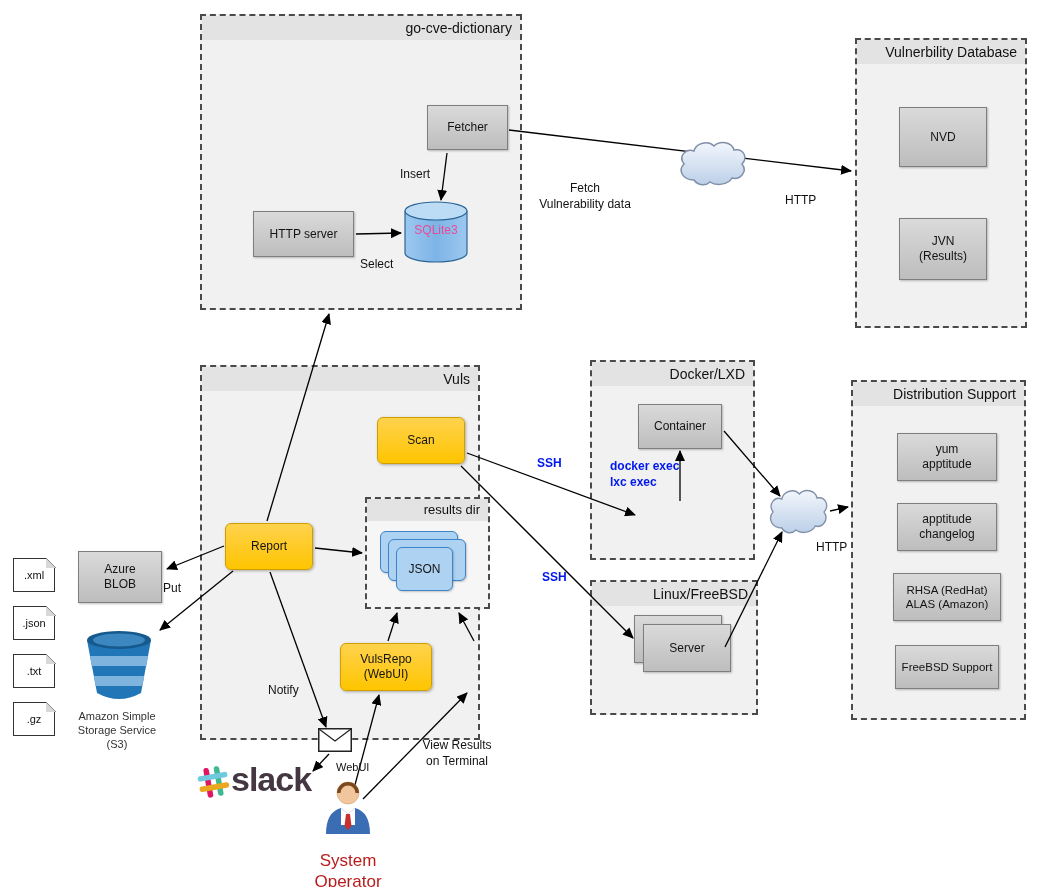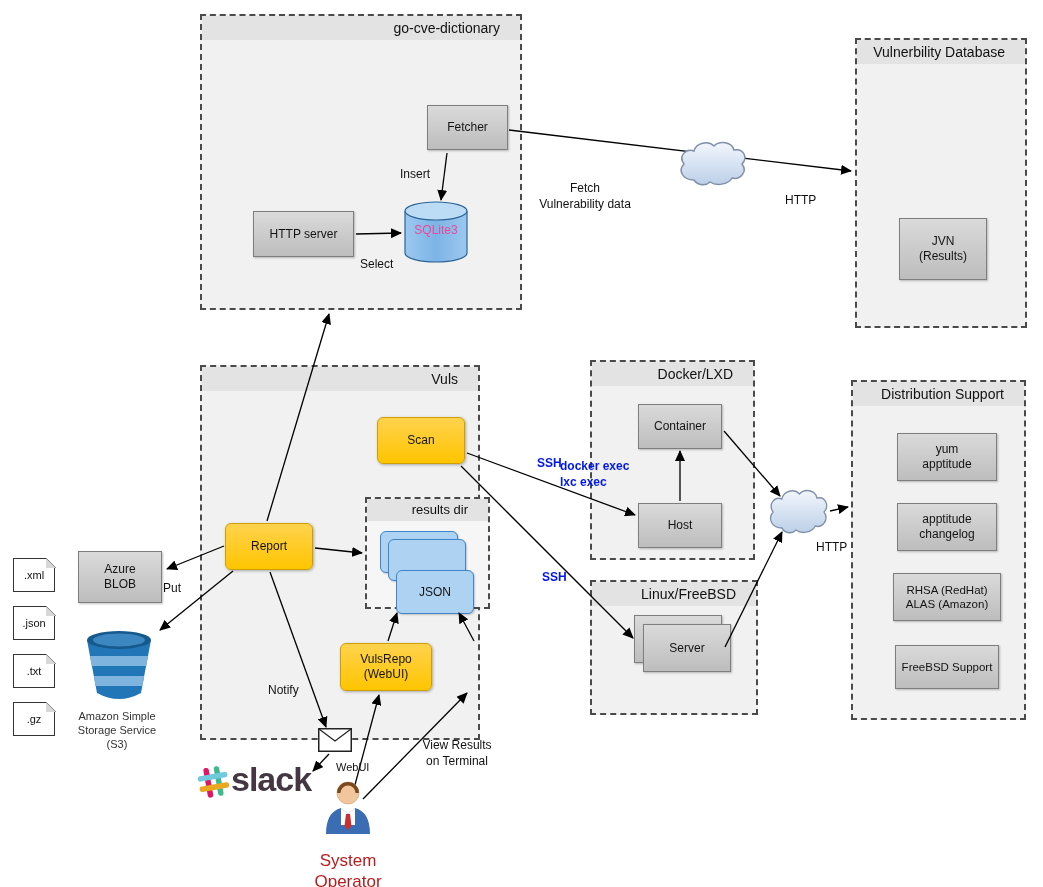--- a/index.html
+++ b/index.html
@@ -1,20 +1,20 @@
 <!DOCTYPE html>
 <html><head>
 <meta charset="utf-8">
 <style>
   html,body{margin:0;padding:0;background:#fff;}
   .canvas{position:relative;width:1043px;height:887px;background:#fff;
           font-family:"Liberation Sans", sans-serif;overflow:hidden;}
   .group{position:absolute;border:2px dashed #4a4a4a;background:#f1f1f1;z-index:1;box-sizing:border-box;}
   .group-head{position:absolute;top:0;left:0;right:0;height:24px;background:#e3e3e3;
-          text-align:right;font-size:14px;color:#111;line-height:24px;padding-right:20px;box-sizing:border-box;}
+          text-align:right;font-size:14px;color:#111;line-height:24px;padding-right:8px;box-sizing:border-box;}
   .node{position:absolute;display:flex;align-items:center;justify-content:center;text-align:center;
         font-size:12px;color:#141414;white-space:pre-line;box-sizing:border-box;z-index:2;line-height:1.25;}
   .gray{background:linear-gradient(#dadada,#bdbdbd);border:1px solid #7e7e7e;box-shadow:1px 1px 2px rgba(0,0,0,.25);}
   .yellow{background:linear-gradient(#ffd24d,#fec500);border:1px solid #cf9e00;border-radius:6px;
           box-shadow:1px 1px 3px rgba(0,0,0,.3);}
   .jsonbox{background:#aed3f2;border:1.5px solid #3d85c8;border-radius:6px;box-shadow:1px 1px 2px rgba(0,0,0,.2);}
   .small{font-size:11.5px;}
   .lbl{position:absolute;font-size:12px;color:#111;white-space:pre-line;z-index:4;line-height:1.3;}
   .lbl.blue{color:#0018ee;font-weight:bold;}
   .lbl.center{text-align:center;}
@@ -50,44 +50,44 @@
   </div>
   <div class="group" style="left:851px;top:380px;width:175px;height:340px">
     <div class="group-head">Distribution Support</div>
   </div>
   <div class="group" style="left:365px;top:497px;width:125px;height:112px;background:#f6f6f6">
     <div class="group-head" style="height:22px;line-height:22px;font-size:13px">results dir</div>
   </div>
 
   <div class="node gray" style="left:427px;top:105px;width:81px;height:45px">Fetcher</div>
   <div class="node gray" style="left:253px;top:211px;width:101px;height:46px">HTTP server</div>
+  <div class="node gray" style="left:899px;top:107px;width:88px;height:60px">NVD</div>
   <div class="node gray" style="left:899px;top:218px;width:88px;height:62px">JVN
 (Results)</div>
   <div class="node gray" style="left:638px;top:404px;width:84px;height:45px">Container</div>
-  <div class="node gray" style="left:638px;top:503px;width:84px;height:45px">Host</div>
   <div class="node gray" style="left:634px;top:615px;width:88px;height:48px"></div>
   <div class="node gray" style="left:643px;top:624px;width:88px;height:48px">Server</div>
   <div class="node gray" style="left:78px;top:551px;width:84px;height:52px">Azure
 BLOB</div>
   <div class="node gray" style="left:897px;top:433px;width:100px;height:48px">yum
 apptitude</div>
   <div class="node gray" style="left:897px;top:503px;width:100px;height:48px">apptitude
 changelog</div>
   <div class="node gray small" style="left:893px;top:573px;width:108px;height:48px">RHSA (RedHat)
 ALAS (Amazon)</div>
   <div class="node gray small" style="left:895px;top:645px;width:104px;height:44px">FreeBSD Support</div>
 
   <div class="node yellow" style="left:377px;top:417px;width:88px;height:47px">Scan</div>
   <div class="node yellow" style="left:225px;top:523px;width:88px;height:47px">Report</div>
   <div class="node yellow" style="left:340px;top:643px;width:92px;height:48px">VulsRepo
 (WebUI)</div>
 
   <div class="node jsonbox" style="left:380px;top:531px;width:78px;height:42px"></div>
   <div class="node jsonbox" style="left:388px;top:539px;width:78px;height:42px"></div>
-  <div class="node jsonbox" style="left:396px;top:570px;width:78px;height:44px">JSON</div>
+  <div class="node jsonbox" style="left:396px;top:547px;width:57px;height:44px">JSON</div>
 
   <div class="file" style="left:13px;top:558px">
       <span>.xml</span>
     </div>
   <div class="file" style="left:13px;top:606px">
       <span>.json</span>
     </div>
   <div class="file" style="left:13px;top:654px">
       <span>.txt</span>
     </div>
@@ -176,21 +176,21 @@
   </svg>
 
   <div class="cyl-label">SQLite3</div>
 
   <div class="lbl" style="left:400px;top:167px">Insert</div>
   <div class="lbl" style="left:360px;top:257px">Select</div>
   <div class="lbl center" style="left:525px;top:181px;width:120px">Fetch
 Vulnerability data</div>
   <div class="lbl" style="left:785px;top:193px">HTTP</div>
   <div class="lbl blue" style="left:537px;top:456px">SSH</div>
-  <div class="lbl blue" style="left:560px;top:459px">docker exec
+  <div class="lbl blue" style="left:610px;top:459px">docker exec
 lxc exec</div>
   <div class="lbl blue" style="left:542px;top:570px">SSH</div>
   <div class="lbl" style="left:163px;top:581px">Put</div>
   <div class="lbl" style="left:268px;top:683px">Notify</div>
   <div class="lbl" style="left:336px;top:760px;font-size:11px">WebUI</div>
   <div class="lbl center" style="left:412px;top:738px;width:90px">View Results
 on Terminal</div>
   <div class="lbl" style="left:816px;top:540px">HTTP</div>
 
   <div class="cap" style="left:64px;top:710px;width:106px">Amazon Simple

